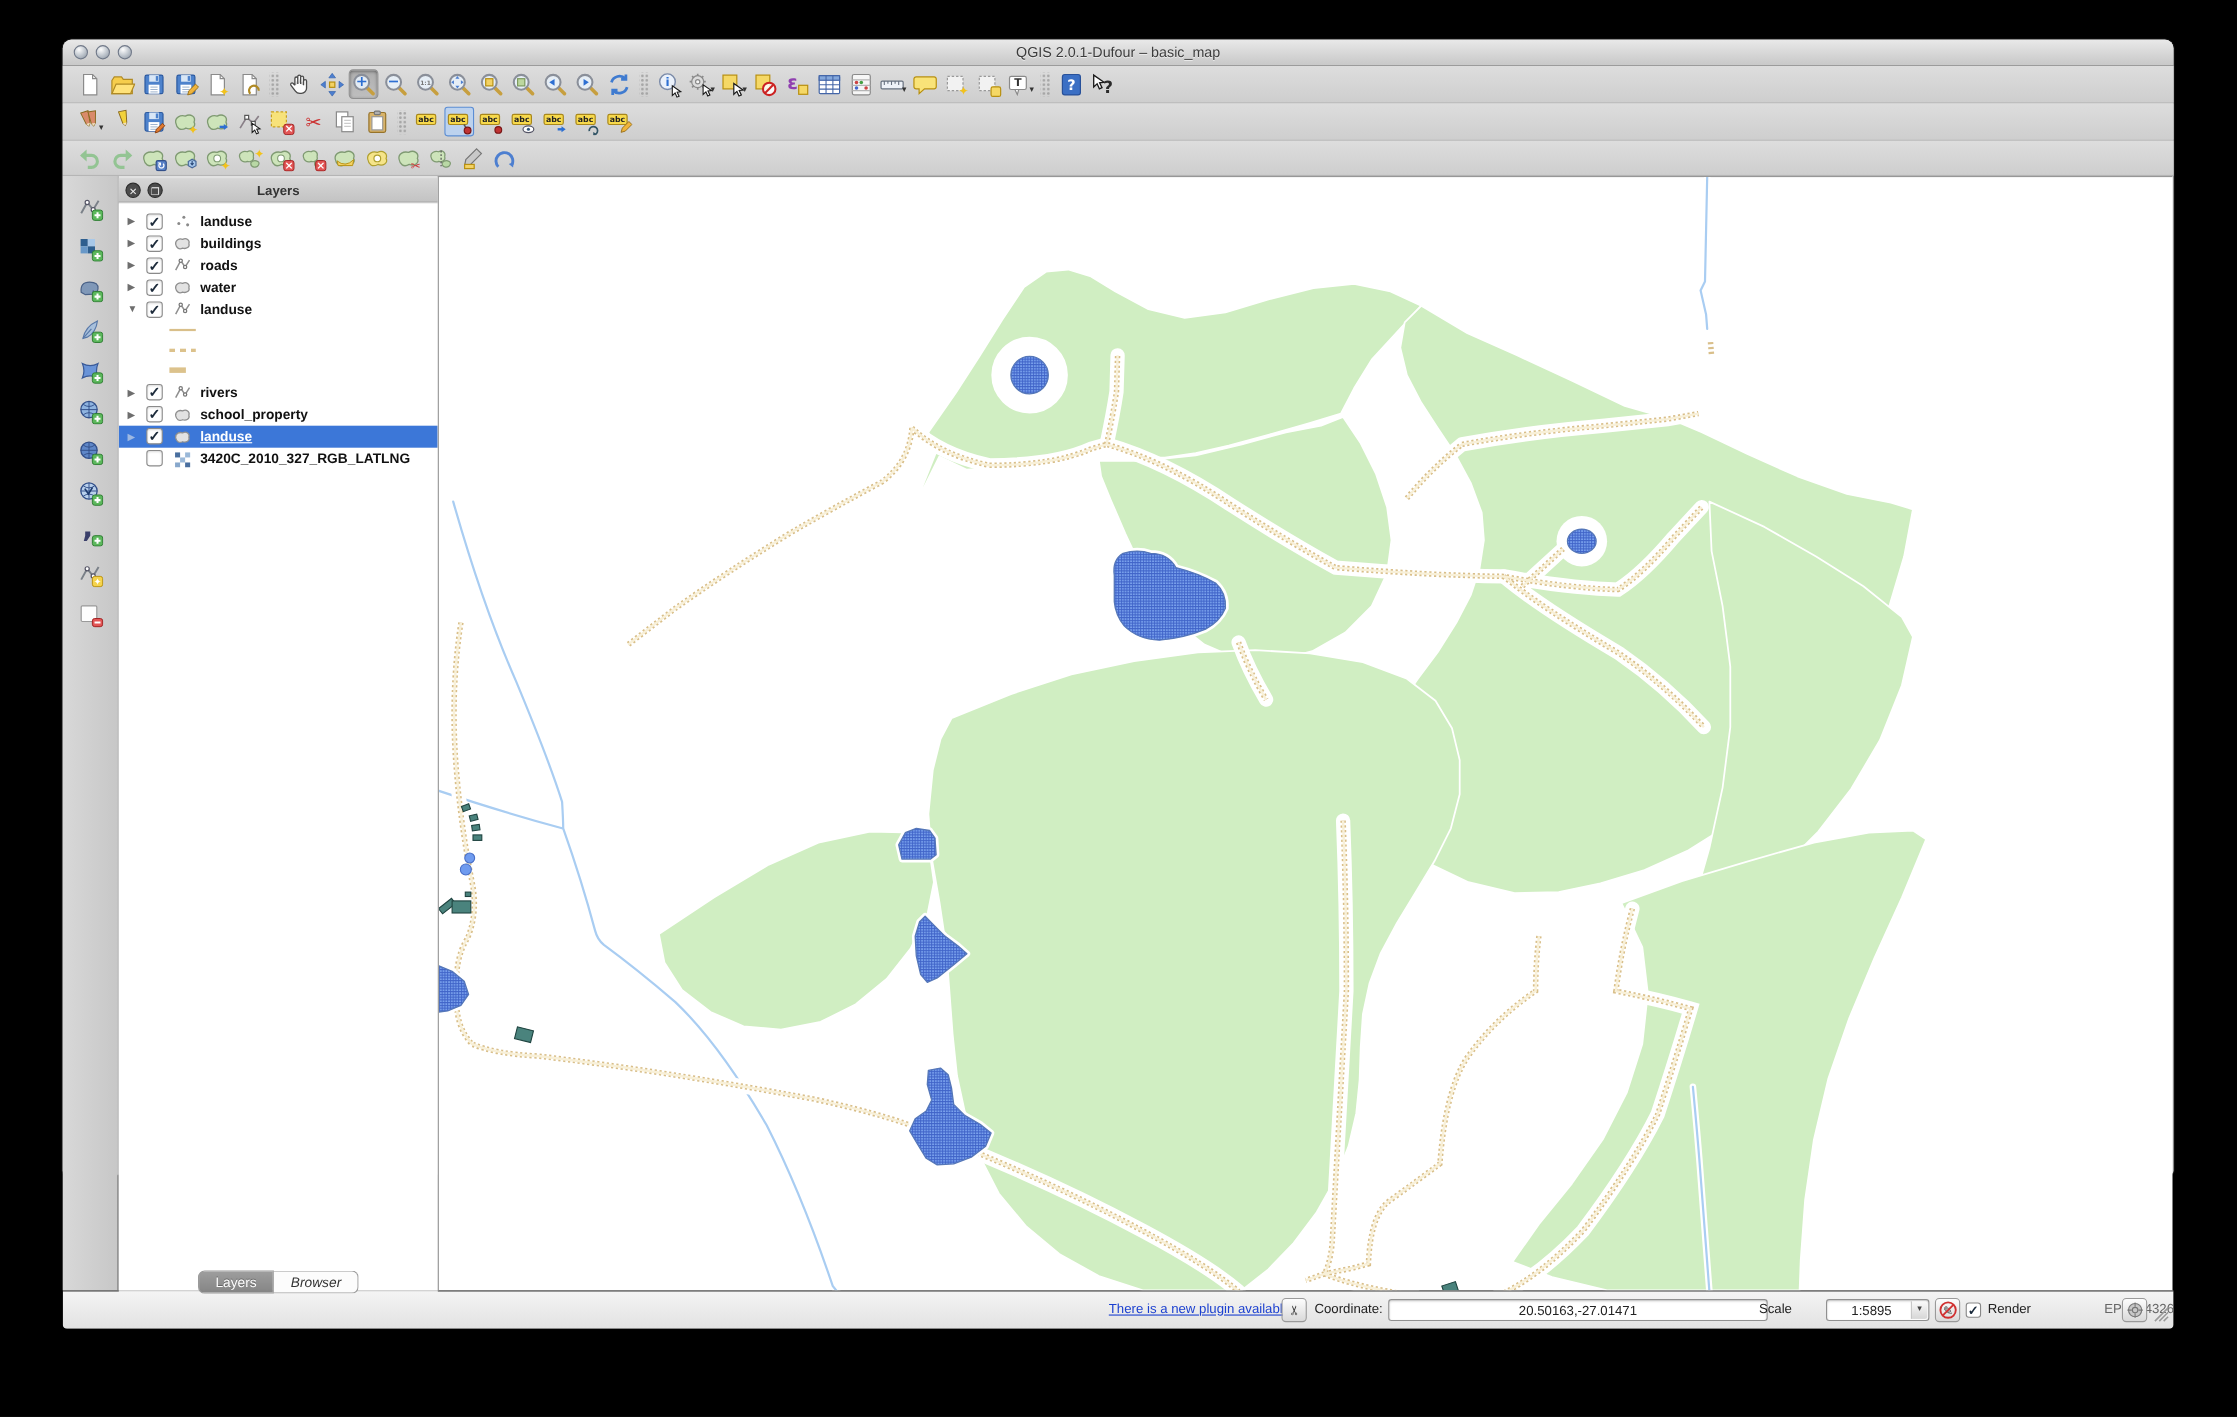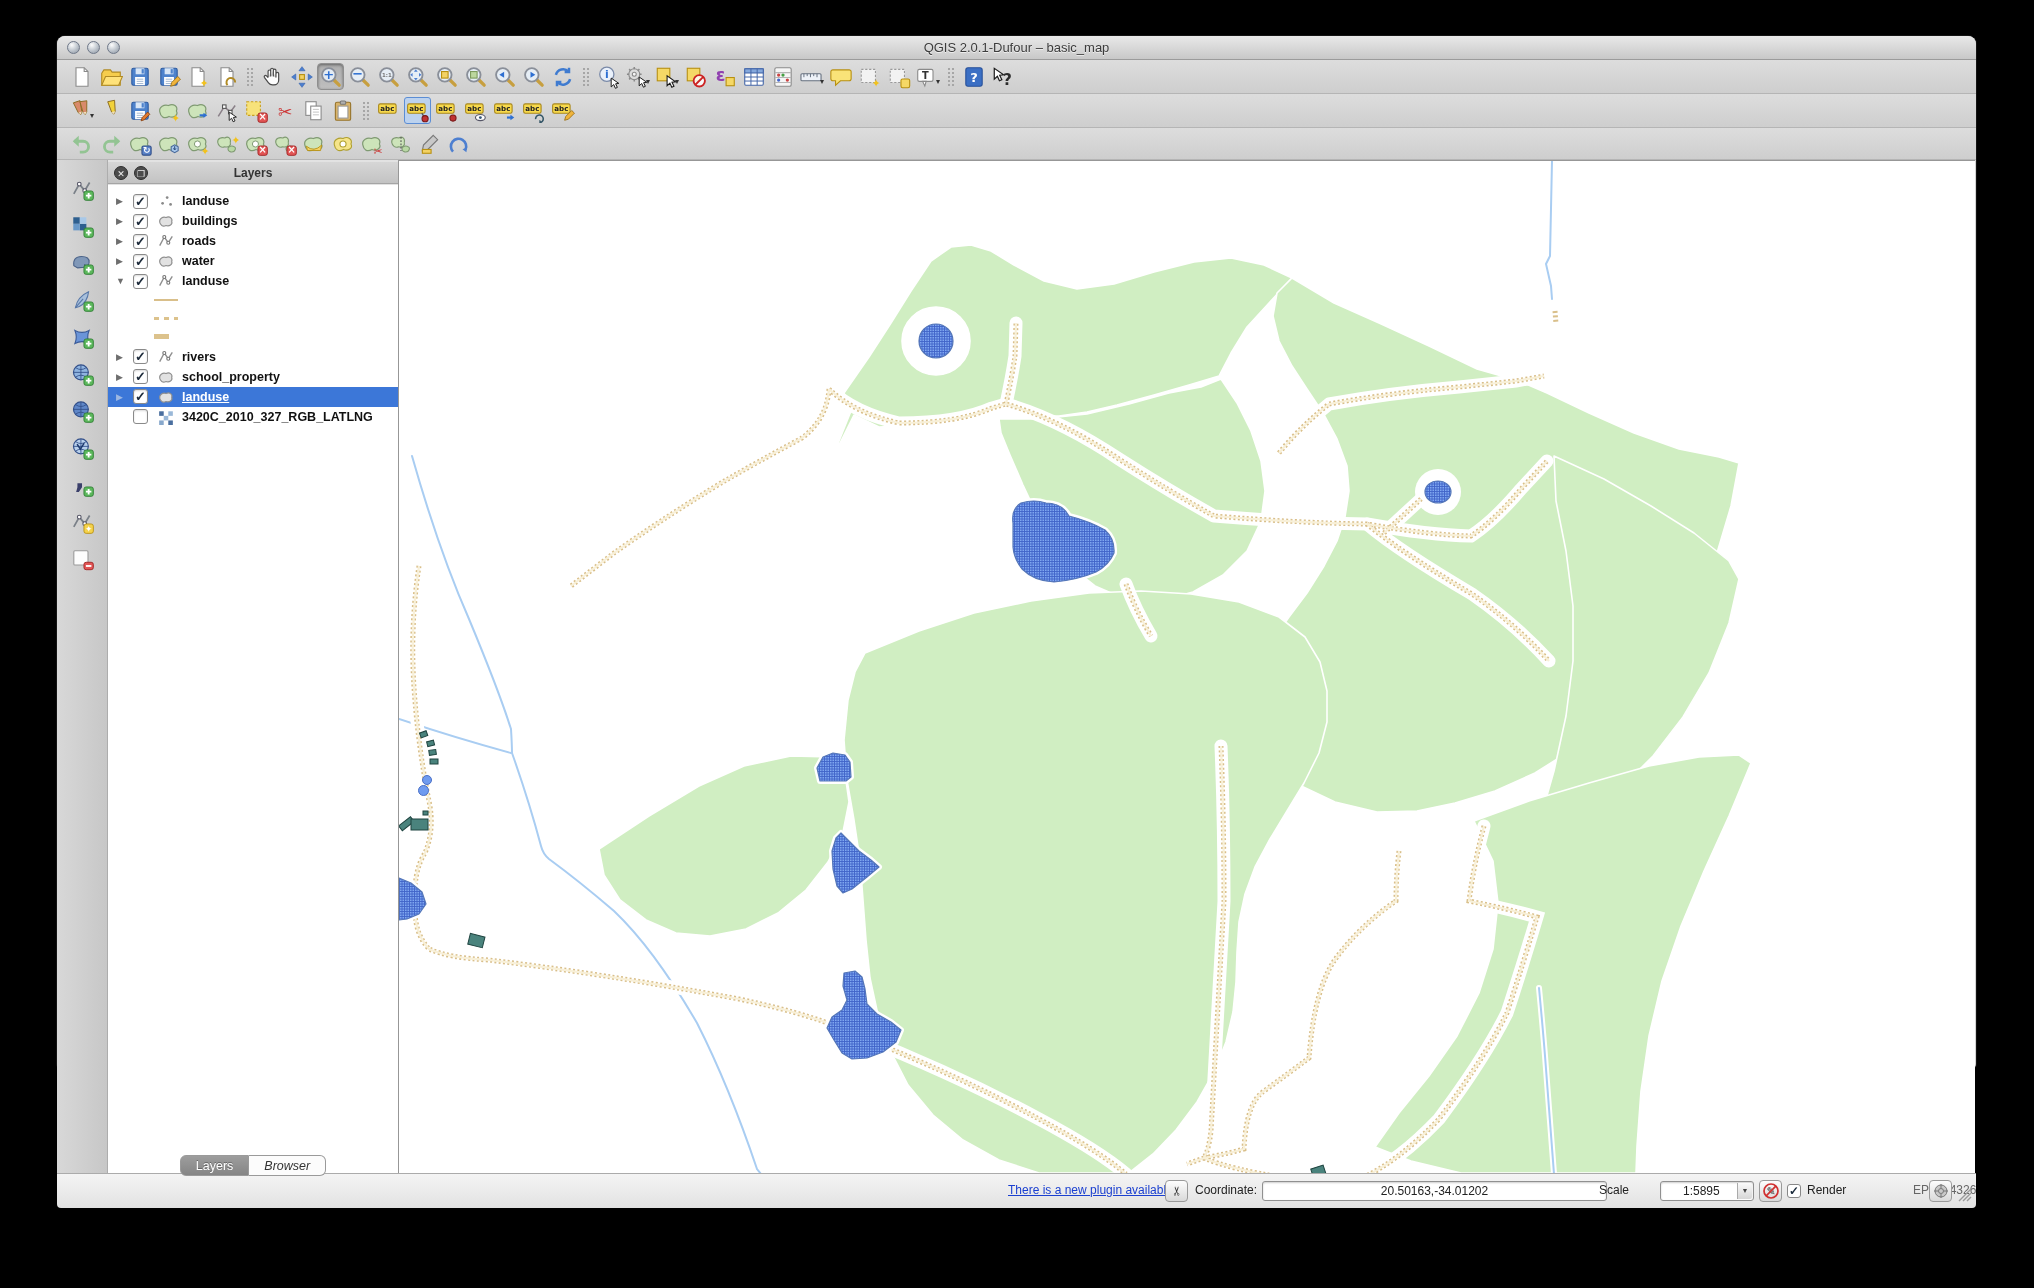--- a/index.html
+++ b/index.html
@@ -908,21 +908,21 @@
   </div>
 
   <div class="status">
     <div class="item slink" style="left:951px">There is a new plugin available</div>
     <div class="item sqbtn" style="left:1108px">
       <svg width="16" height="16" viewBox="0 0 16 16">
           <text x="8" y="12" font-size="12" text-anchor="middle" fill="#333" transform="rotate(-90 8 8)">✂</text>
         </svg>
     </div>
     <div class="item" style="left:1138px">Coordinate:</div>
-    <div class="item sbox coordbox">20.50163,-34.01202</div>
+    <div class="item sbox coordbox">20.50163,-27.01471</div>
     <div class="item" style="left:1542px">Scale</div>
     <div class="item sbox scalebox">
       <span>1:5895</span>
       <span class="ddbtn">▼</span>
     </div>
     <div class="item sqbtn" style="left:1702px">
       <svg width="18" height="18" viewBox="0 0 18 18">
           <text x="9" y="13" font-size="11" text-anchor="middle" fill="#444">✎</text>
           <circle cx="9" cy="9" r="7" fill="none" stroke="#d03030" stroke-width="1.7"></circle>
           <line x1="4.2" y1="13.8" x2="13.8" y2="4.2" stroke="#d03030" stroke-width="1.7"></line>

